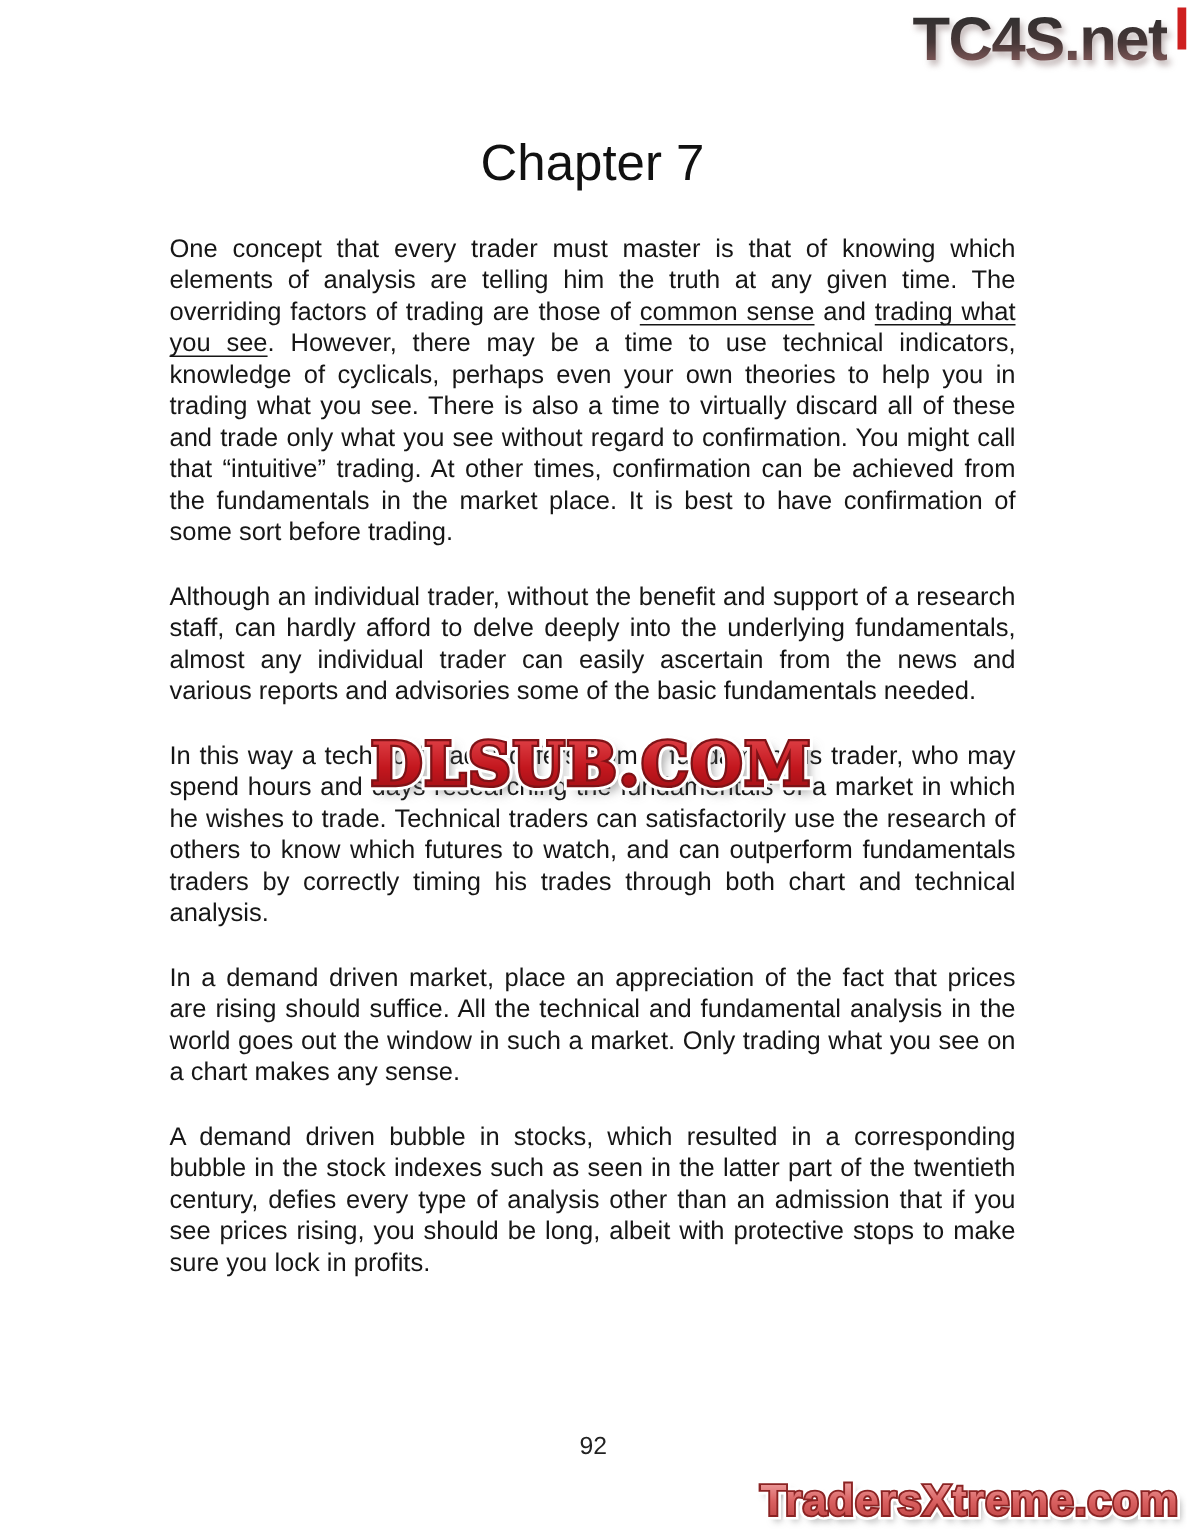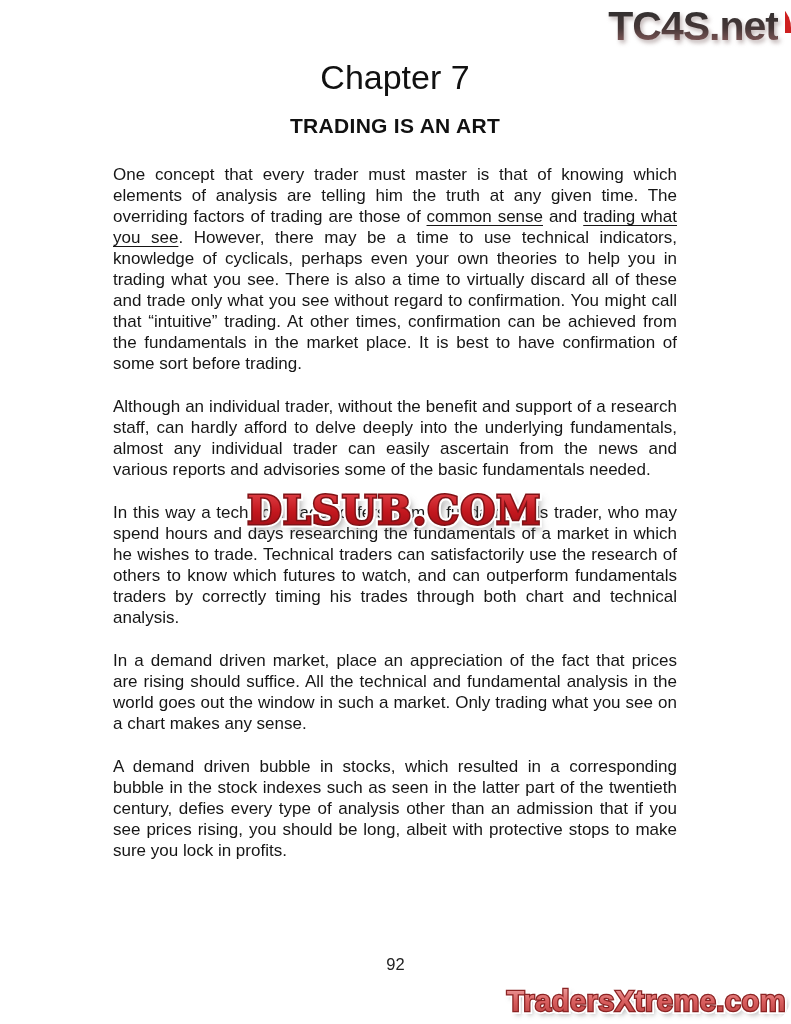--- a/index.html
+++ b/index.html
@@ -1,34 +1,34 @@
 <!DOCTYPE html>
 <html><head>
 <meta charset="utf-8">
 <style>
   html,body { margin:0; padding:0; background:#ffffff; }
   .page {
     position:relative; width:791px; height:1024px; margin:0 auto;
     background:#ffffff; overflow:hidden;
-    font-family:"Liberation Sans", sans-serif; color:#161616;border-radius:28px;
+    font-family:"Liberation Sans", sans-serif; color:#161616;
   }
 
   
   .tc4s { position:absolute; top:6px; right:13px; font-size:41px; font-weight:700; letter-spacing:-1px; line-height:1; }
   .tc4s .layer-shadow { position:absolute; left:2px; top:3px; color:rgba(120,95,95,0.45); filter:blur(2px); }
   .tc4s .layer-fill {
     position:relative;
     background:linear-gradient(180deg,#2e2e2e 12%, #473838 55%, #8d6060 92%);
     -webkit-background-clip:text; background-clip:text; color:transparent;
   }
   .corner-box { position:absolute; top:5px; right:-4px; width:10px; height:28px; background:#ce1f1f; }
 
   
   .content { position:absolute; left:113px; top:0; width:564px; }
-  .chapter  { margin:58px 0 0 0; text-align:center; font-size:34px; font-weight:400; color:#111; line-height:1.15; }
+  .chapter  { margin:90px 0 0 0; text-align:center; font-size:34px; font-weight:400; color:#111; line-height:1.15; }
   .section  { margin:17px 0 0 0; text-align:center; font-size:21px; font-weight:700; color:#111; letter-spacing:0.3px; }
   .body-text { margin-top:26px; }
   p.para { margin:0 0 22px 0; font-size:17px; line-height:21px; text-align:justify; }
   p.para u { text-underline-offset:3px; }
 
   
   .dlsub {
     position:absolute; left:247px; top:490px; line-height:1;
     font-family:"DejaVu Serif", serif; font-weight:700; font-size:40px; letter-spacing:1px;
   }
@@ -60,21 +60,20 @@
 <div class="page">
 
   <div class="tc4s">
     <span class="layer-shadow">TC4S.net</span>
     <span class="layer-fill">TC4S.net</span>
   </div>
   <div class="corner-box"></div>
 
   <div class="content">
     <h1 class="chapter">Chapter 7</h1>
-    <h2 class="section">TRADING IS AN ART</h2>
 
     <div class="body-text">
       <p class="para"><span>One concept that every trader must master is that of knowing which elements of analysis are telling him the truth at any given time.  The overriding factors of trading are those of </span><u>common sense</u><span> and </span><u>trading what you see</u><span>.  However, there may be a time to use technical indicators, knowledge of cyclicals, perhaps even your own theories to help you in trading what you see.  There is also a time to virtually discard all of these and trade only what you see without regard to confirmation.  You might call that “intuitive” trading.  At other times, confirmation can be achieved from the fundamentals in the market place.  It is best to have confirmation of some sort before trading.</span></p>
       <p class="para"><span>Although an individual trader, without the benefit and support of a research staff, can hardly afford to delve deeply into the underlying fundamentals, almost any individual trader can easily ascertain from the news and various reports and advisories some of the basic fundamentals needed.</span></p>
       <p class="para"><span>In this way a technical trader differs from a fundamentals trader, who may spend hours and days researching the fundamentals of a market in which he wishes to trade.  Technical traders can satisfactorily use the research of others to know which futures to watch, and can outperform fundamentals traders by correctly timing his trades through both chart and technical analysis.</span></p>
       <p class="para"><span>In a demand driven market, place an appreciation of the fact that prices are rising should suffice.  All the technical and fundamental analysis in the world goes out the window in such a market.  Only trading what you see on a chart makes any sense.</span></p>
       <p class="para"><span>A demand driven bubble in stocks, which resulted in a corresponding bubble in the stock indexes such as seen in the latter part of the twentieth century, defies every type of analysis other than an admission that if you see prices rising, you should be long, albeit with protective stops to make sure you lock in profits.</span></p>
     </div>
   </div>
 

